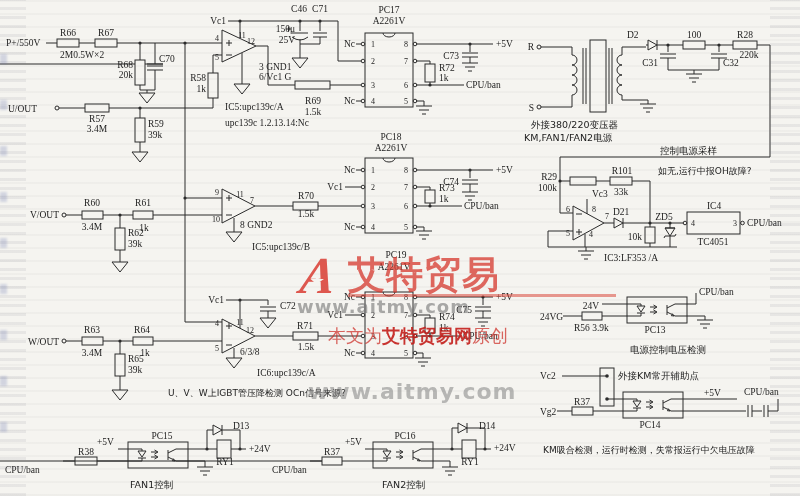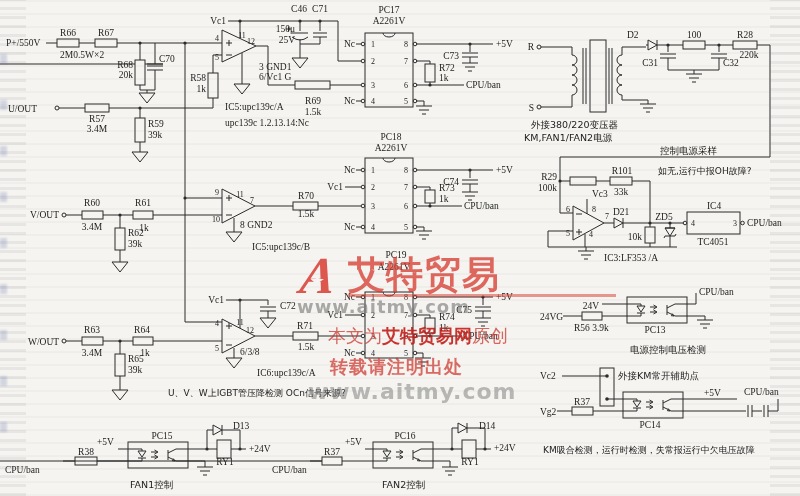--- a/index.html
+++ b/index.html
@@ -461,21 +461,20 @@
     <text class="c" x="382" y="488">FAN2控制</text>
   </g>
 </svg>
 
 <div class="wm">
   <div class="wm-logo"><span>A</span><span class="wm-star">★</span></div>
   <div class="wm-brand">艾特贸易</div>
   <div class="wm-bar"></div>
   <div class="wm-url1">www.aitmy.com</div>
   <div class="wm-origin"><span>本文为</span><b>艾特贸易网</b><span>原创</span></div>
-  <div class="wm-repost">转载请注明出处</div>
   <div class="wm-url2">www.aitmy.com</div>
 </div>
 
 <div class="noise noise-all"></div>
 <div class="noise noise-left"></div>
 <div class="noise noise-right"></div>
 <div class="noise smudge"></div>
 </div>
 
 </body></html>

